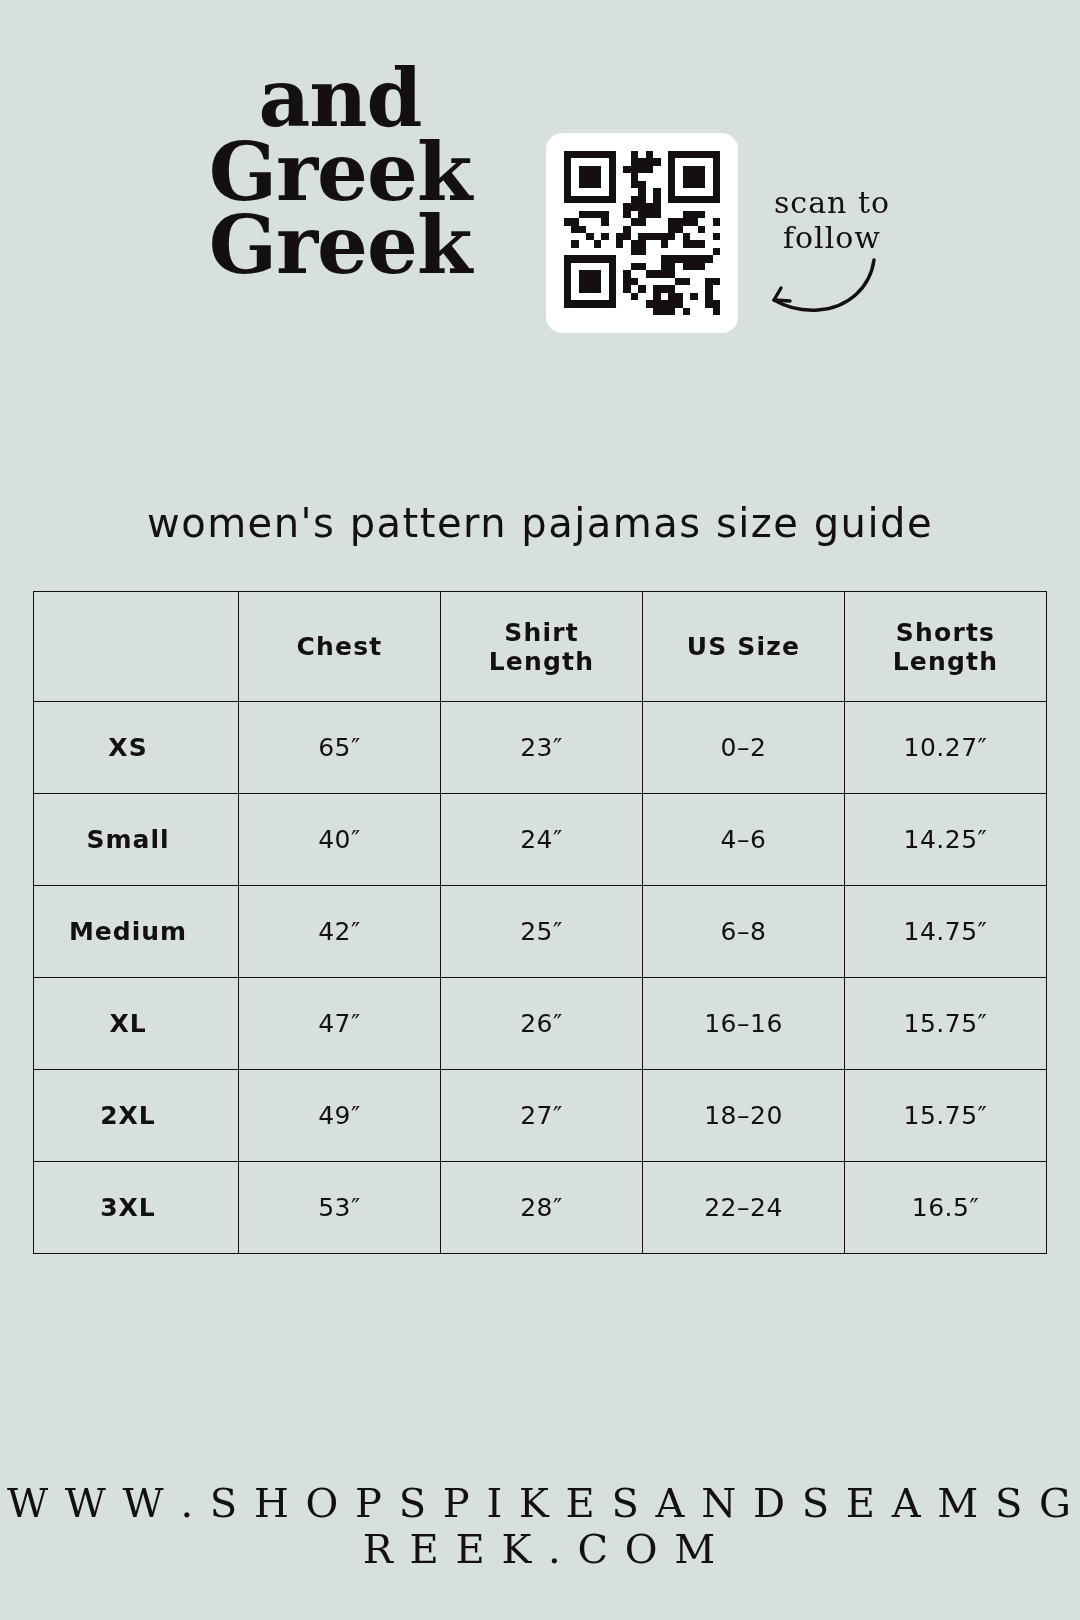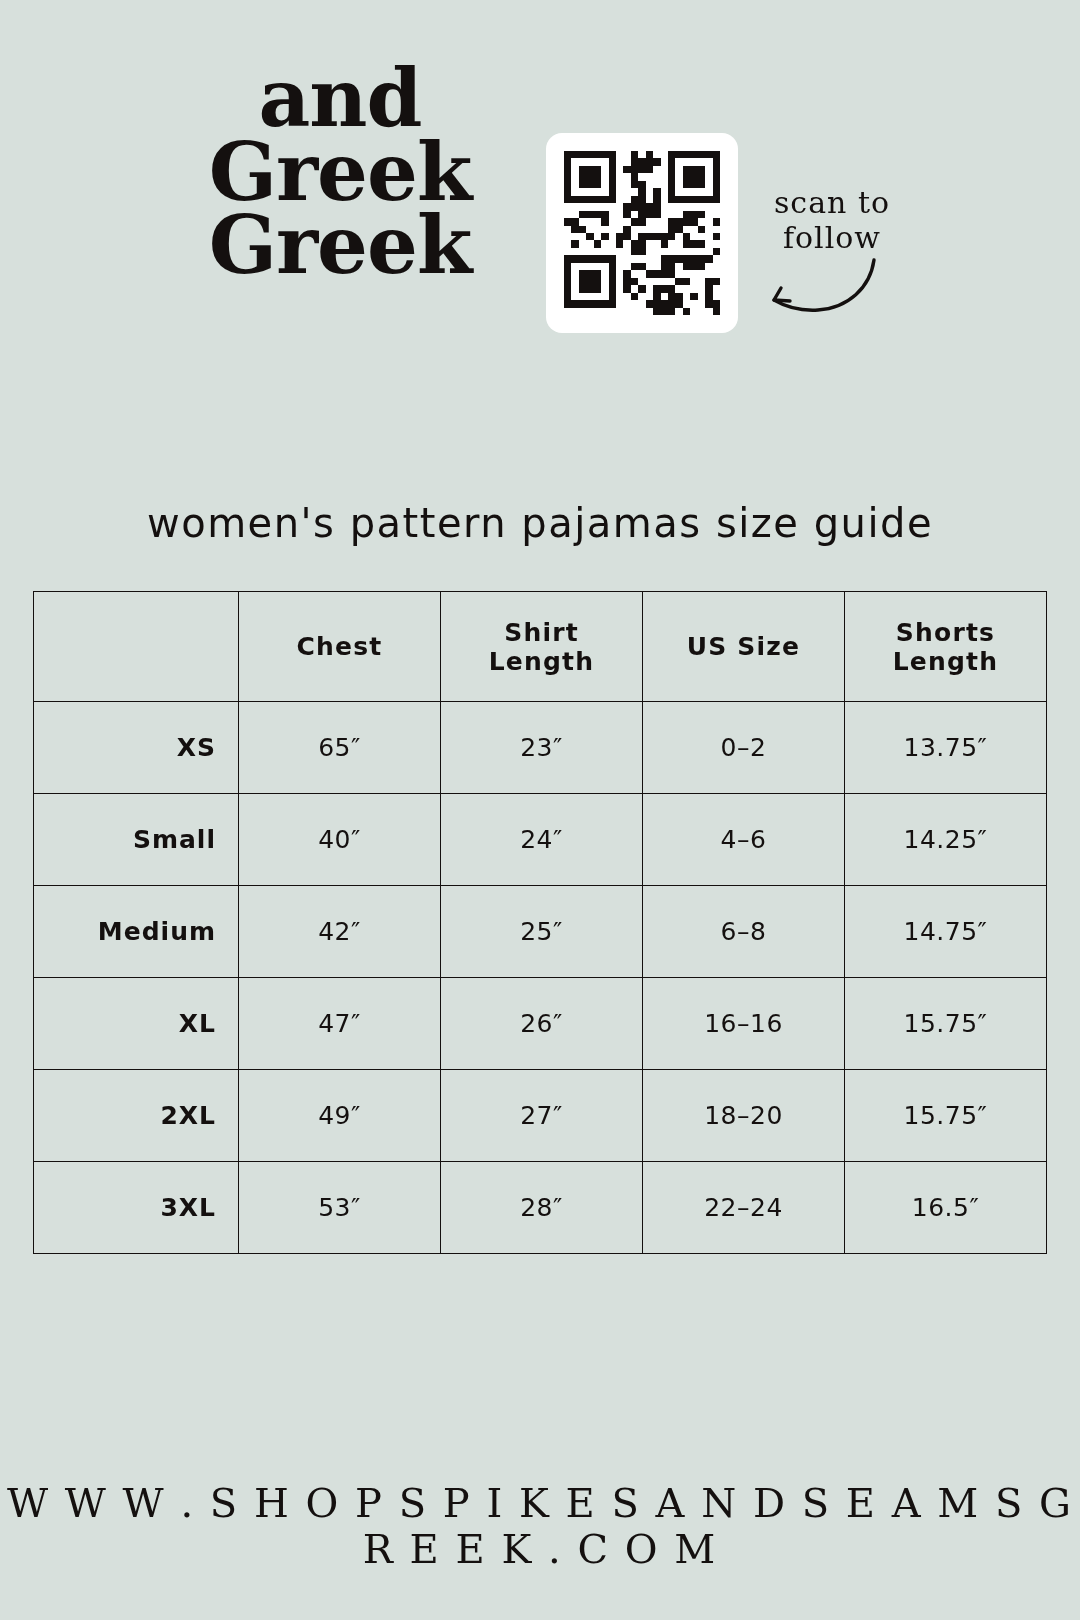--- a/index.html
+++ b/index.html
@@ -120,21 +120,20 @@
   .size-table col.c2 { width: 202px; }
   .size-table col.c3 { width: 202px; }
   .size-table col.c4 { width: 202px; }
   .size-table thead td, .size-table thead th {
     height: 110px;
     font-weight: bold;
     letter-spacing: 1.2px;
     margin-left: 40px;
   }
   .size-table tbody td.rowlabel {
-    text-align: right;
     padding-right: 22px;
     font-weight: bold;
     letter-spacing: 1px;
   }
   .hdr-blank { border-color: #14100f; }
 
   
   .footer {
     position: absolute;
     bottom: 48px;
@@ -655,21 +654,21 @@
       <th>US Size</th>
       <th>Shorts Length</th>
     </tr>
   </thead>
   <tbody>
     <tr>
       <td class="rowlabel">XS</td>
       <td>65″</td>
       <td>23″</td>
       <td>0–2</td>
-      <td>13.75″</td>
+      <td>10.27″</td>
     </tr>
     <tr>
       <td class="rowlabel">Small</td>
       <td>40″</td>
       <td>24″</td>
       <td>4–6</td>
       <td>14.25″</td>
     </tr>
     <tr>
       <td class="rowlabel">Medium</td>

